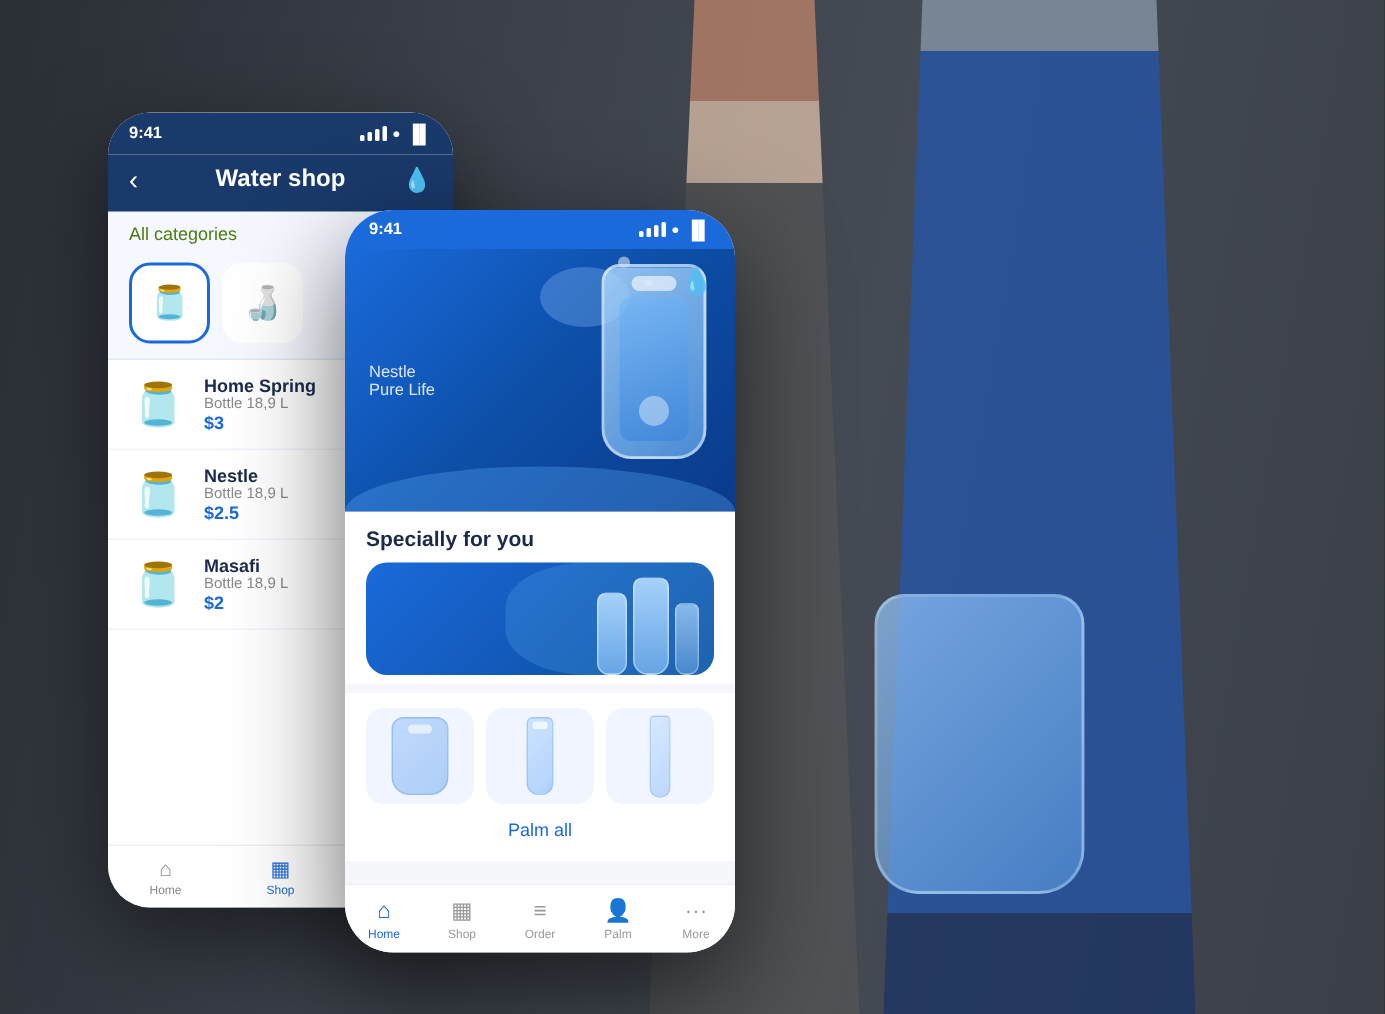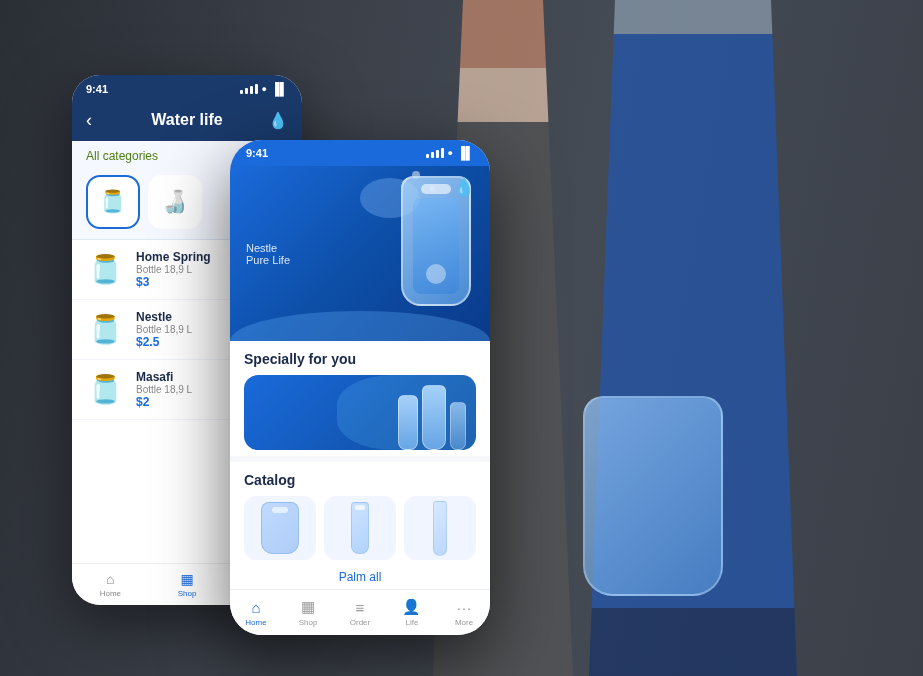--- a/index.html
+++ b/index.html
@@ -367,21 +367,21 @@
           <span style="height:8px;"></span>
           <span style="height:10px;"></span>
       </div>
       <span style="font-size:9px;">●</span>
       <span style="font-size:12px;">▐▌</span>
     </div>
   </div>
 
   <div class="header">
     <span class="back-btn">‹</span>
-    <span class="title">Water life</span>
+    <span class="title">Water shop</span>
     <span class="water-icon">💧</span>
   </div>
 
   <div class="categories-label">All categories</div>
 
   <div class="grid-icons">
     <div class="grid-icon">🫙</div>
     <div class="grid-icon small">🍶</div>
   </div>
 
@@ -479,21 +479,20 @@
 
       <div style="position:absolute;right:10px;bottom:0;display:flex;gap:4px;align-items:flex-end;">
         <div style="width:20px;height:55px;background:linear-gradient(180deg,rgba(180,220,255,0.9),rgba(120,180,240,0.8));border-radius:6px 6px 8px 8px;border:1px solid rgba(255,255,255,0.4);"></div>
         <div style="width:24px;height:65px;background:linear-gradient(180deg,rgba(180,220,255,0.9),rgba(120,180,240,0.8));border-radius:6px 6px 10px 10px;border:1px solid rgba(255,255,255,0.4);"></div>
         <div style="width:16px;height:48px;background:linear-gradient(180deg,rgba(180,220,255,0.7),rgba(100,160,220,0.6));border-radius:5px 5px 7px 7px;border:1px solid rgba(255,255,255,0.3);"></div>
       </div>
     </div>
   </div>
 
   <div class="catalog-section">
-    <div class="section-title">Catalog</div>
     <div class="catalog-grid">
       <div class="catalog-item">
 
         <div style="width:38px;height:52px;background:linear-gradient(135deg,rgba(180,210,255,0.8),rgba(130,180,240,0.6));border-radius:8px 8px 12px 12px;border:1px solid rgba(100,160,220,0.4);position:relative;">
           <div style="position:absolute;top:4px;left:50%;transform:translateX(-50%);width:16px;height:6px;background:rgba(255,255,255,0.6);border-radius:3px;"></div>
         </div>
       </div>
       <div class="catalog-item">
 
         <div style="width:18px;height:52px;background:linear-gradient(135deg,rgba(200,225,255,0.9),rgba(150,195,250,0.7));border-radius:4px 4px 8px 8px;border:1px solid rgba(100,160,220,0.3);position:relative;">
@@ -517,21 +516,21 @@
     <div class="nav-item">
       <span class="nav-icon">▦</span>
       <span>Shop</span>
     </div>
     <div class="nav-item">
       <span class="nav-icon">≡</span>
       <span>Order</span>
     </div>
     <div class="nav-item">
       <span class="nav-icon">👤</span>
-      <span>Life</span>
+      <span>Palm</span>
     </div>
     <div class="nav-item">
       <span class="nav-icon">···</span>
       <span>More</span>
     </div>
   </div>
 
 </div>
 
 </body></html>

